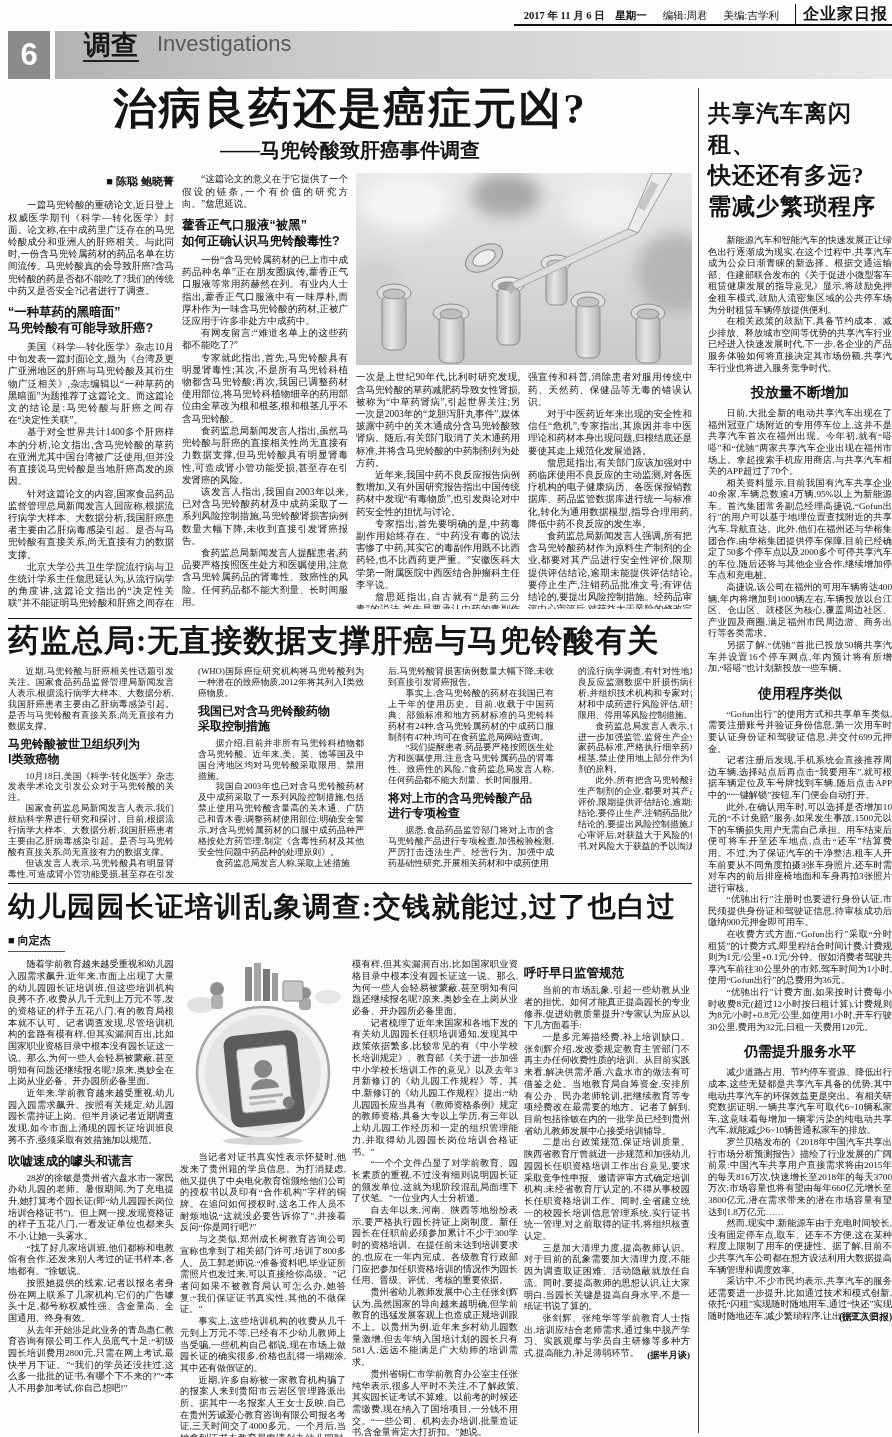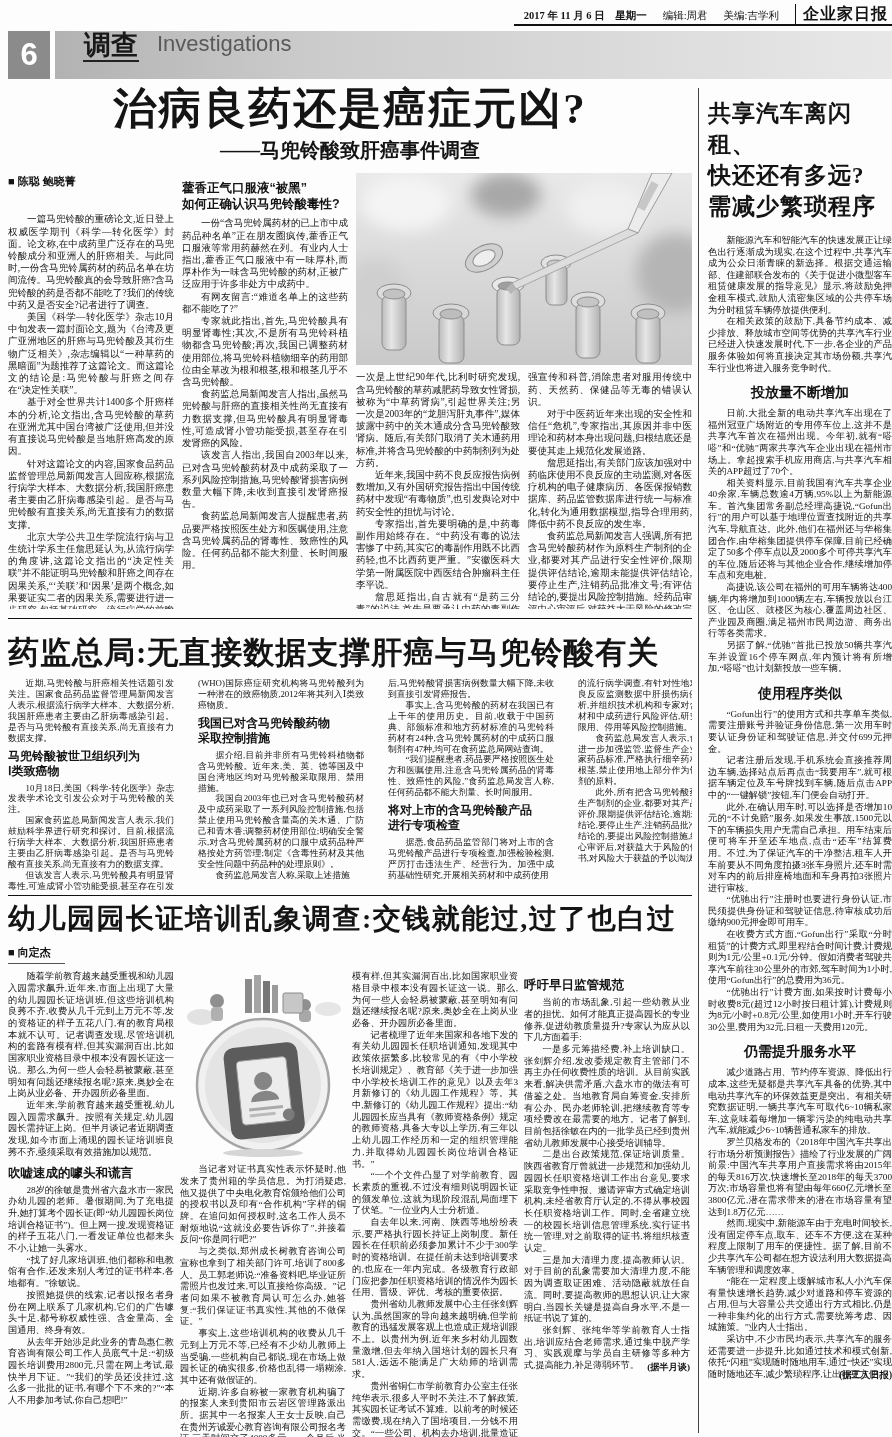--- a/index.html
+++ b/index.html
@@ -26,32 +26,32 @@
   
   .left{position:absolute;left:8px;top:86px;width:684px;}
   .main-head{text-align:center;font-size:43px;font-weight:900;line-height:1.08;letter-spacing:2px;}
   .main-sub{text-align:center;font-size:20px;font-weight:bold;margin-top:5px;}
   .main-body{display:flex;gap:8px;margin-top:9px;height:436px;overflow:hidden;}
   .ncol{flex:0 0 166px;width:166px;overflow:hidden;}
   .rightblock{flex:1;display:flex;flex-direction:column;gap:6px;overflow:hidden;font-family:Liberation Serif, serif;}
   .photo{height:192px;overflow:hidden;}
   .subcols{display:flex;gap:8px;flex:1;overflow:hidden;}
   .subcols .ncol{flex:0 0 164px;width:164px;}
-  .byline{font-family:"Liberation Sans",sans-serif;font-size:11px;font-weight:bold;margin:1px 0 24px;}
+  .byline{font-family:"Liberation Sans",sans-serif;font-size:11px;font-weight:bold;margin:1px 0 10px;text-align:right;}
 
   
   .para{font-size:9.5px;line-height:12.2px;text-align:justify;text-indent:2em;margin:0;}
   .para.cont{text-indent:0;}
   .subhead{font-family:"Liberation Sans",sans-serif;font-weight:bold;font-size:12.5px;line-height:16px;
            margin:7px 0 5px;white-space:pre-line;}
   .subhead.center{text-align:center;font-size:13.5px;margin:9px 0 7px;}
   .sig{font-size:9.3px;font-weight:bold;text-align:right;margin:-11px 0 0;}
 
   
-  .mid{margin-top:9px;border-top:1.5px solid #111;padding-top:16px;}
+  .mid{margin-top:9px;border-top:1.5px solid #111;padding-top:4px;}
   .mid-head{font-size:31px;font-weight:900;letter-spacing:1px;line-height:1.15;white-space:nowrap;}
   .mid-cols{display:flex;gap:24px;margin-top:7px;height:212px;overflow:hidden;}
   .mid-cols .ncol{flex:0 0 166px;width:166px;}
   .mid .para{font-size:8.8px;line-height:10.9px;}
   .mid .subhead{font-size:12px;line-height:15px;margin:5px 0 4px;}
   .mid .sig{font-size:8.8px;margin-top:-10px;}
 
   
   .bot{margin-top:5px;border-top:1.5px solid #111;padding-top:7px;}
   .bot-head{font-size:28px;font-weight:900;letter-spacing:1.5px;line-height:1.15;white-space:nowrap;}
@@ -97,27 +97,30 @@
   <div class="left">
 
     <div class="main-head">治病良药还是癌症元凶?</div>
     <div class="main-sub">——马兜铃酸致肝癌事件调查</div>
 
     <div class="main-body">
       <div class="ncol">
         <div class="byline">■ 陈聪 鲍晓菁</div>
         <div>
             <p class="para">一篇马兜铃酸的重磅论文,近日登上权威医学期刊《科学—转化医学》封面。论文称,在中成药里广泛存在的马兜铃酸成分和亚洲人的肝癌相关。与此同时,一份含马兜铃属药材的药品名单在坊间流传。马兜铃酸真的会导致肝癌?含马兜铃酸的药是否都不能吃了?我们的传统中药又是否安全?记者进行了调查。</p>
+            <p class="subhead">“一种草药的黑暗面”
+马兜铃酸有可能导致肝癌?</p>
             <p class="para">美国《科学—转化医学》杂志10月中旬发表一篇封面论文,题为《台湾及更广亚洲地区的肝癌与马兜铃酸及其衍生物广泛相关》,杂志编辑以“一种草药的黑暗面”为题推荐了这篇论文。而这篇论文的结论是:马兜铃酸与肝癌之间存在“决定性关联”。</p>
             <p class="para">基于对全世界共计1400多个肝癌样本的分析,论文指出,含马兜铃酸的草药在亚洲尤其中国台湾被广泛使用,但并没有直接说马兜铃酸是当地肝癌高发的原因。</p>
             <p class="para">针对这篇论文的内容,国家食品药品监督管理总局新闻发言人回应称,根据流行病学大样本、大数据分析,我国肝癌患者主要由乙肝病毒感染引起。是否与马兜铃酸有直接关系,尚无直接有力的数据支撑。</p>
             <p class="para">北京大学公共卫生学院流行病与卫生统计学系主任詹思延认为,从流行病学的角度讲,这篇论文指出的“决定性关联”并不能证明马兜铃酸和肝癌之间存在因果关系,“‘关联’和‘因果’是两个概念,如果要证实二者的因果关系,需要进行进一步研究,包括基础研究、流行病学的前瞻性或历史性队列研究,并采用病因推断准则进行因果推断”。</p>
           </div>
       </div>
       <div class="ncol">
+          <p class="para">“这篇论文的意义在于它提供了一个假设的链条,一个有价值的研究方向。”詹思延说。</p>
           <p class="subhead">藿香正气口服液“被黑”
 如何正确认识马兜铃酸毒性?</p>
           <p class="para">一份“含马兜铃属药材的已上市中成药品种名单”正在朋友圈疯传,藿香正气口服液等常用药赫然在列。有业内人士指出,藿香正气口服液中有一味厚朴,而厚朴作为一味含马兜铃酸的药材,正被广泛应用于许多非处方中成药中。</p>
           <p class="para">有网友留言:“难道名单上的这些药都不能吃了?”</p>
           <p class="para">专家就此指出,首先,马兜铃酸具有明显肾毒性;其次,不是所有马兜铃科植物都含马兜铃酸;再次,我国已调整药材使用部位,将马兜铃科植物细辛的药用部位由全草改为根和根茎,根和根茎几乎不含马兜铃酸。</p>
           <p class="para">食药监总局新闻发言人指出,虽然马兜铃酸与肝癌的直接相关性尚无直接有力数据支撑,但马兜铃酸具有明显肾毒性,可造成肾小管功能受损,甚至存在引发肾癌的风险。</p>
           <p class="para">该发言人指出,我国自2003年以来,已对含马兜铃酸药材及中成药采取了一系列风险控制措施,马兜铃酸肾损害病例数量大幅下降,未收到直接引发肾癌报告。</p>
           <p class="para">食药监总局新闻发言人提醒患者,药品要严格按照医生处方和医嘱使用,注意含马兜铃属药品的肾毒性、致癌性的风险。任何药品都不能大剂量、长时间服用。</p>
         </div>
       <div class="rightblock">
@@ -331,19 +334,18 @@
         <p class="para">“Gofun出行”的使用方式和共享单车类似,需要注册账号并验证身份信息,第一次用车时要认证身份证和驾驶证信息,并交付699元押金。</p>
         <p class="para">记者注册后发现,手机系统会直接推荐周边车辆,选择站点后再点击“我要用车”,就可根据车辆定位及车号牌找到车辆,随后点击APP中的“一键解锁”按钮,车门便会自动打开。</p>
         <p class="para">此外,在确认用车时,可以选择是否增加10元的“不计免赔”服务,如果发生事故,1500元以下的车辆损失用户无需自己承担。用车结束后便可将车开至还车地点,点击“还车”结算费用。不过,为了保证汽车的干净整洁,租车人开车前要从不同角度拍摄3张车身照片,还车时需对车内的前后排座椅地面和车身再拍3张照片进行审核。</p>
         <p class="para">“优驰出行”注册时也要进行身份认证,市民须提供身份证和驾驶证信息,待审核成功后缴纳900元押金即可用车。</p>
         <p class="para">在收费方式方面,“Gofun出行”采取“分时租赁”的计费方式,即里程结合时间计费,计费规则为1元/公里+0.1元/分钟。假如消费者驾驶共享汽车前往30公里外的市郊,驾车时间为1小时,使用“Gofun出行”的总费用为36元。</p>
         <p class="para">“优驰出行”计费方面,如果按时计费每小时收费8元(超过12小时按日租计算),计费规则为8元/小时+0.8元/公里,如使用1小时,开车行驶30公里,费用为32元,日租一天费用120元。</p>
         <p class="subhead center">仍需提升服务水平</p>
         <p class="para">减少道路占用、节约停车资源、降低出行成本,这些无疑都是共享汽车具备的优势,其中电动共享汽车的环保效益更是突出。有相关研究数据证明,一辆共享汽车可取代6~10辆私家车,这意味着每增加一辆零污染的纯电动共享汽车,就能减少6~10辆普通私家车的排放。</p>
         <p class="para">罗兰贝格发布的《2018年中国汽车共享出行市场分析预测报告》描绘了行业发展的广阔前景:中国汽车共享用户直接需求将由2015年的每天816万次,快速增长至2018年的每天3700万次;市场容量也将有望由每年660亿元增长至3800亿元,潜在需求带来的潜在市场容量有望达到1.8万亿元……</p>
         <p class="para">然而,现实中,新能源车由于充电时间较长,没有固定停车点,取车、还车不方便,这在某种程度上限制了用车的便捷性。据了解,目前不少共享汽车公司都在想方设法利用大数据提高车辆管理和调度效率。</p>
-        <p class="para">“能在一定程度上缓解城市私人小汽车保有量快速增长趋势,减少对道路和停车资源的占用,但与大容量公共交通出行方式相比,仍是一种非集约化的出行方式,需要统筹考虑、因城施策。”业内人士指出。</p>
         <p class="para">采访中,不少市民均表示,共享汽车的服务还需要进一步提升,比如通过技术和模式创新,依托“闪租”实现随时随地用车,通过“快还”实现随时随地还车,减少繁琐程序,让出行更方便。</p>
         <p class="sig">(据工人日报)</p>
       </div>
   </div>
 
 </div>
 
 </body></html>

